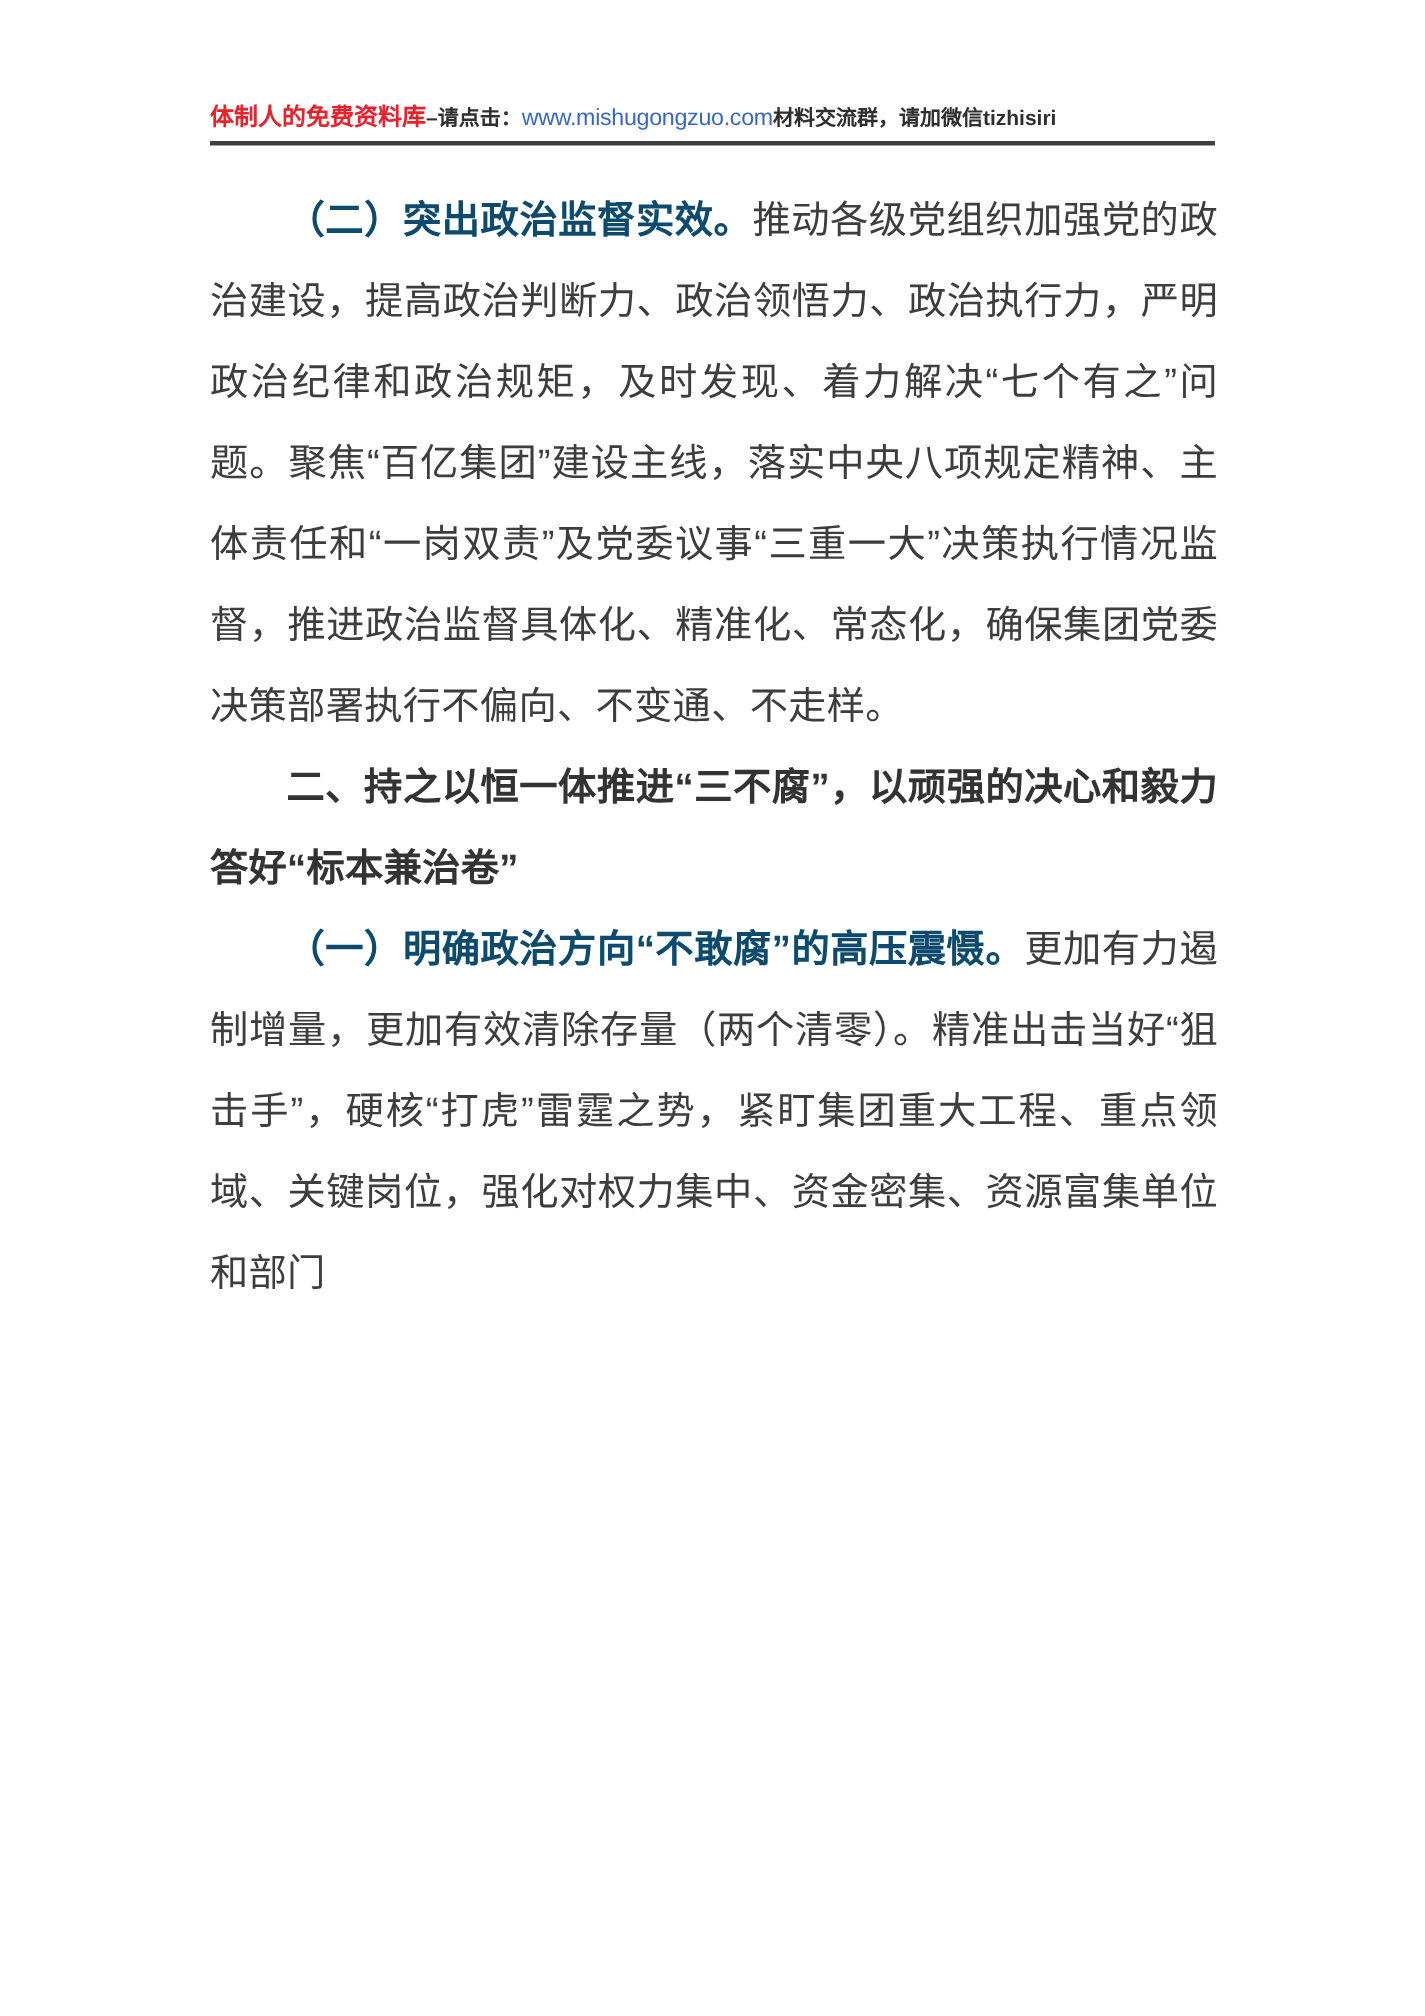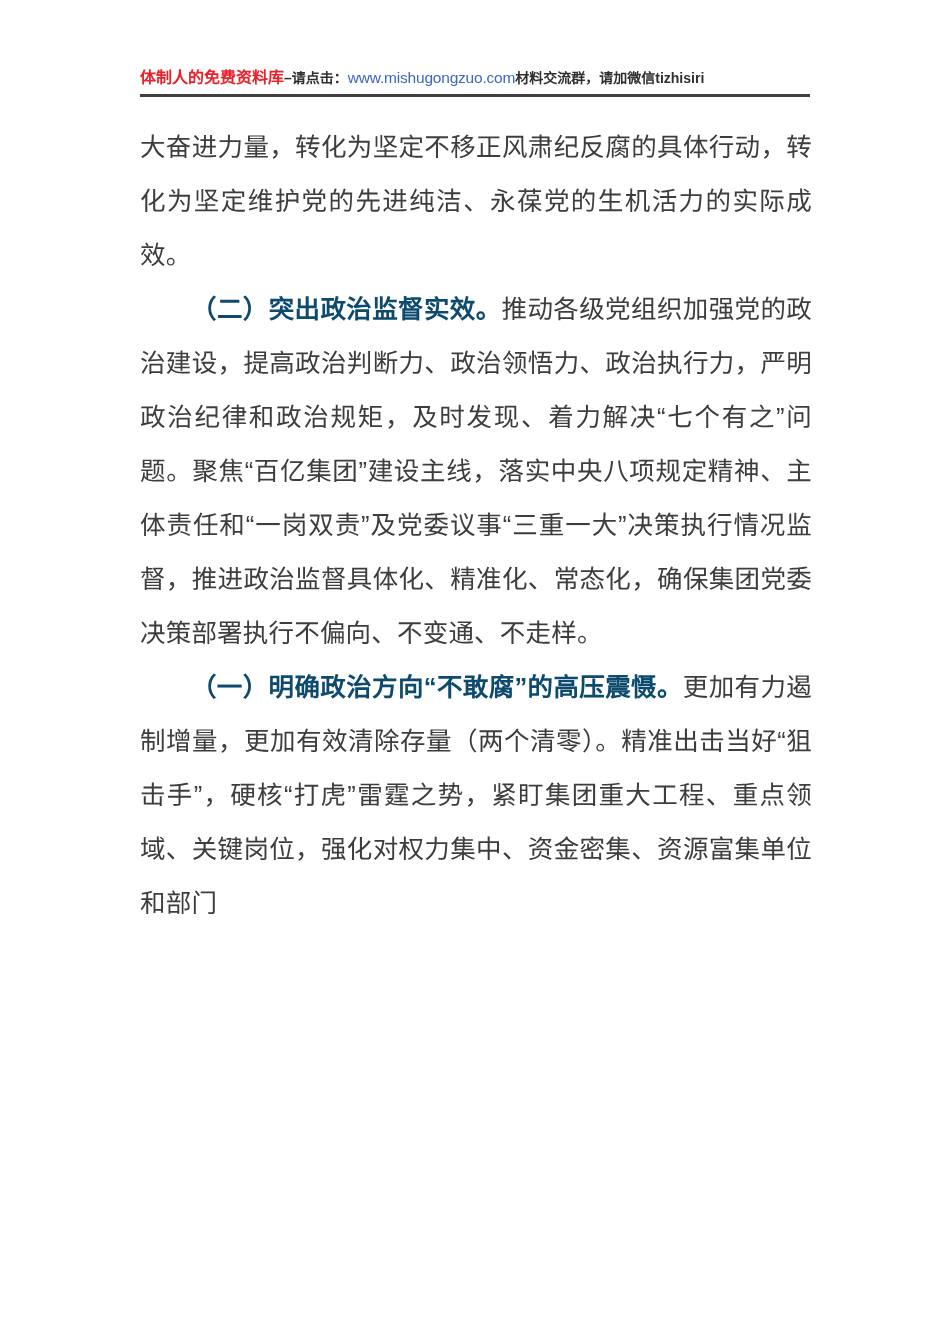--- a/index.html
+++ b/index.html
@@ -115,23 +115,23 @@
 <div class="page">
 
   <div class="promo-header">
     <span class="promo-brand">体制人的免费资料库</span><span class="promo-dash">–</span><span class="promo-click">请点击：</span><span class="promo-url">www.mishugongzuo.com</span><span class="promo-tail">材料交流群，请加微信</span><span class="promo-handle">tizhisiri</span>
   </div>
 
   <div class="header-rule"></div>
 
   <div class="doc-body">
 
-    <p class="para"><span>大奋进力量，转化为坚定不移正风肃纪反腐的具体行动，转化为坚定维护党的先进纯洁、永葆党的生机活力的实际成效。</span></p>
 
     <p class="para indent"><span class="b">（二）突出政治监督实效。</span><span>推动各级党组织加强党的政治建设，提高政治判断力、政治领悟力、政治执行力，严明政治纪律和政治规矩，及时发现、着力解决“七个有之”问题。聚焦“百亿集团”建设主线，落实中央八项规定精神、主体责任和“一岗双责”及党委议事“三重一大”决策执行情况监督，推进政治监督具体化、精准化、常态化，确保集团党委决策部署执行不偏向、不变通、不走样。</span></p>
 
 
+    <p class="para indent heading-para"><span>二、持之以恒一体推进“三不腐”，以顽强的决心和毅力答好“标本兼治卷”</span></p>
 
     <p class="para indent"><span class="b">（一）明确政治方向“不敢腐”的高压震慑。</span><span>更加有力遏制增量，更加有效清除存量（两个清零）。精准出击当好“狙击手”，硬核“打虎”雷霆之势，紧盯集团重大工程、重点领域、关键岗位，强化对权力集中、资金密集、资源富集单位和部门</span></p>
 
   </div>
 
 </div>
 
 </body></html>

